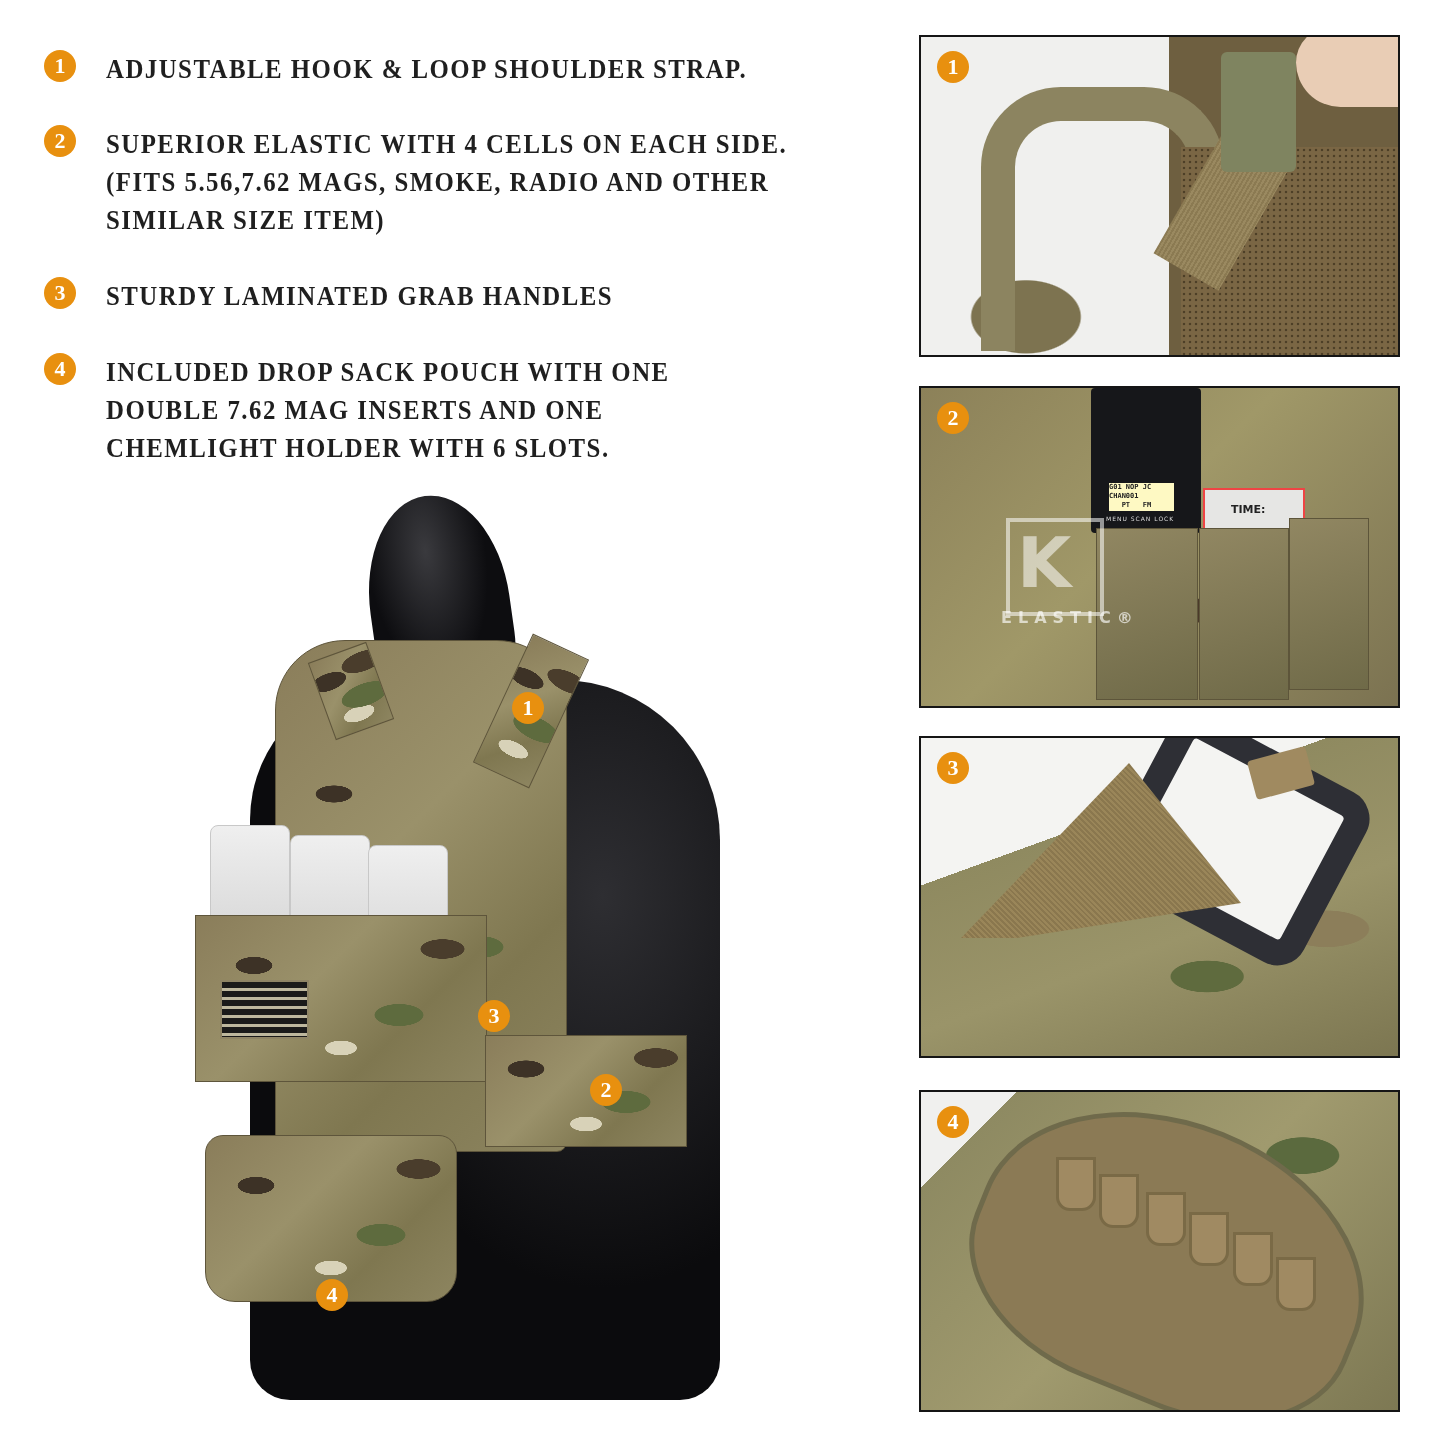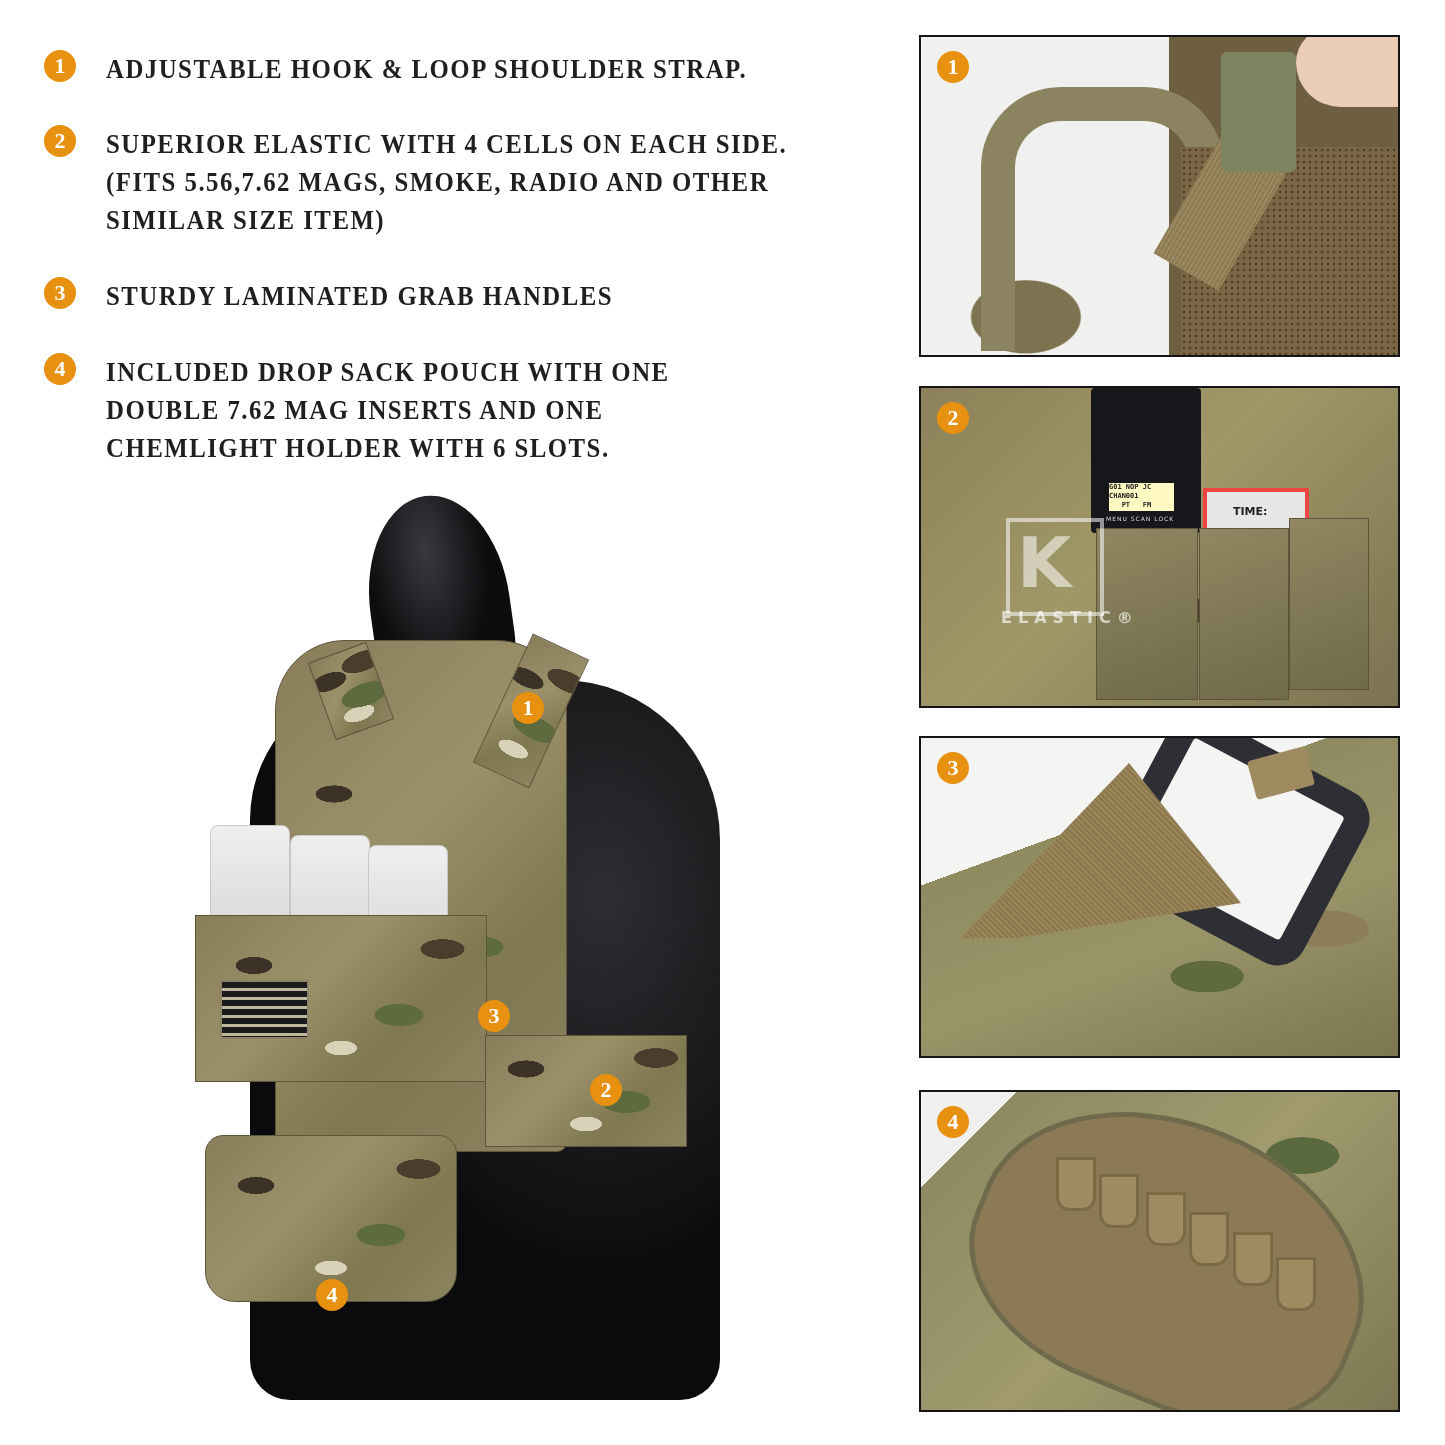--- a/index.html
+++ b/index.html
@@ -50,21 +50,21 @@
   .p1 .elastic{position:absolute;left:265px;top:95px;width:75px;height:150px;background:repeating-linear-gradient(90deg,#8b7a52 0 2px,#9a8960 2px 4px);transform:rotate(30deg);}
   .p1 .velcro{position:absolute;left:300px;top:15px;width:75px;height:120px;background:#7f8460;border-radius:6px;}
   .p1 .hand{position:absolute;left:375px;top:-10px;width:110px;height:80px;background:#e9cdb5;border-radius:40px 0 0 50px;}
   .p2 .bg{position:absolute;inset:0;background:
     radial-gradient(ellipse 70px 30px at 65% 70%,#4b3a2a 60%,transparent 62%),
     radial-gradient(ellipse 60px 26px at 85% 55%,#d8d1b6 60%,transparent 62%),
     linear-gradient(135deg,#8c8159,#a09868 45%,#7b7251);}
   .p2 .radio{position:absolute;left:170px;top:0;width:110px;height:145px;background:#16171a;border-radius:4px;}
   .p2 .lcd{position:absolute;left:188px;top:95px;width:65px;height:28px;background:#fef9c3;font-family:"DejaVu Sans Mono",monospace;font-size:7px;line-height:9px;color:#222;padding:0;font-weight:bold;}
   .p2 .keys{position:absolute;left:185px;top:127px;font-family:"DejaVu Sans",sans-serif;font-size:6px;color:#ddd;letter-spacing:1px;}
-  .p2 .timecard{position:absolute;left:282px;top:100px;width:98px;height:40px;background:#e6e6e4;border:4px solid #ef4444;
+  .p2 .timecard{position:absolute;left:282px;top:100px;width:98px;height:40px;background:#e6e6e4;border:2px solid #ef4444;
     font-family:"DejaVu Sans",sans-serif;font-weight:bold;font-size:11px;color:#222;line-height:40px;text-indent:26px;}
   .p2 .pkt{position:absolute;top:140px;height:170px;background:linear-gradient(160deg,#918762,#6f6a48);border:1px solid #5d553a;}
   .p2 .wm{position:absolute;left:85px;top:130px;width:90px;height:90px;border:4px solid rgba(255,255,255,.55);}
   .p2 .wmk{position:absolute;left:96px;top:140px;font-family:"DejaVu Sans",sans-serif;font-weight:bold;font-size:70px;line-height:70px;color:rgba(255,255,255,.55);}
   .p2 .wmtext{position:absolute;left:80px;top:220px;font-family:"DejaVu Sans",sans-serif;font-weight:bold;font-size:16px;letter-spacing:6px;color:rgba(255,255,255,.65);}
   .p3 .bg{position:absolute;inset:0;background:
     radial-gradient(ellipse 60px 26px at 60% 75%,#5f6b3e 60%,transparent 62%),
     radial-gradient(ellipse 70px 30px at 85% 60%,#8c7e5a 60%,transparent 62%),
     linear-gradient(160deg,#f4f4f2 0 30%,#8f8a60 30%,#9a9469 60%,#7c7651);}
   .p3 .handle{position:absolute;left:205px;top:5px;width:170px;height:140px;border:26px solid #2e2f35;border-radius:30px;transform:rotate(28deg);background:#f4f4f2;}

